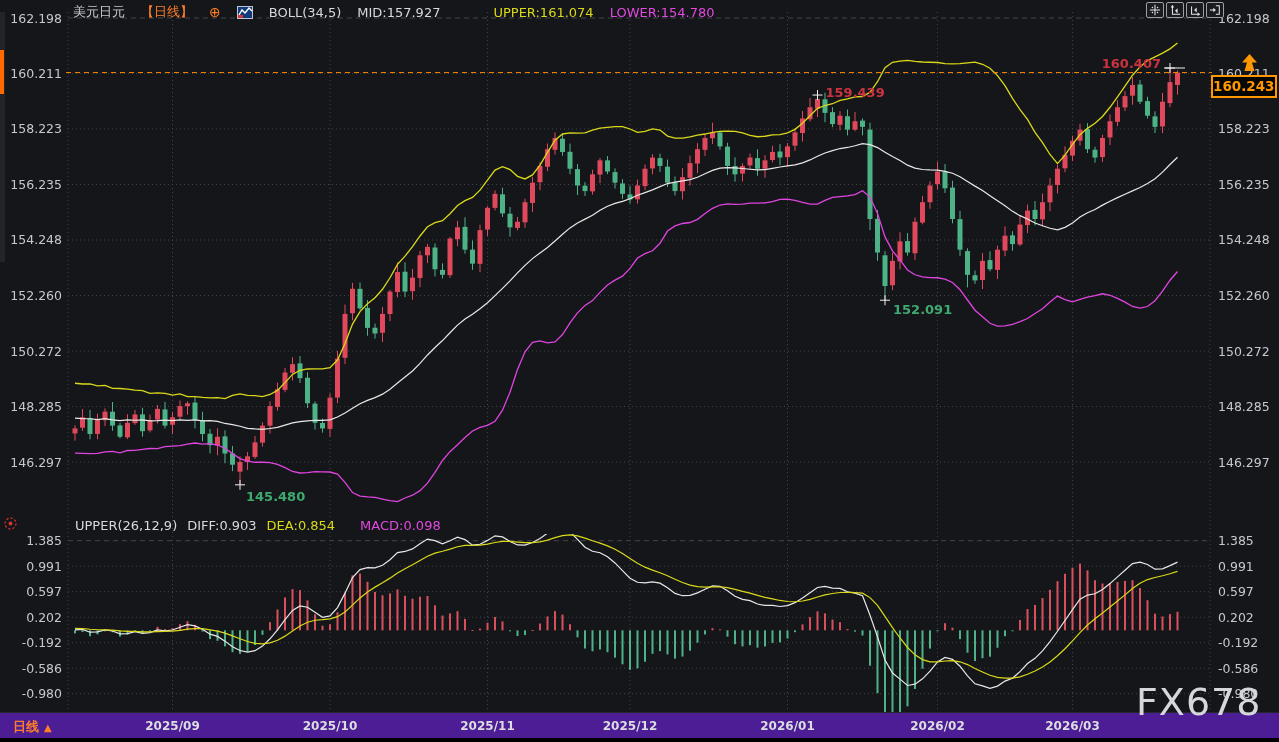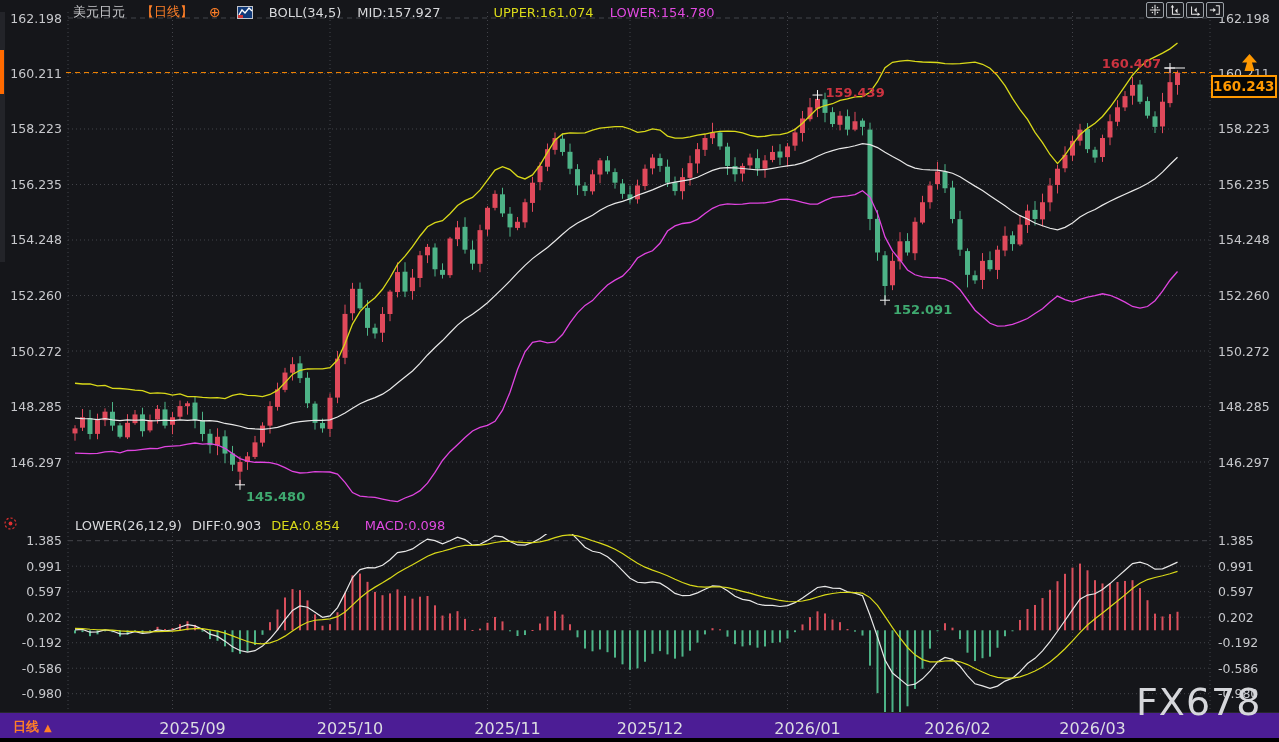--- a/index.html
+++ b/index.html
@@ -27,21 +27,21 @@
        line-height:19px;z-index:5;}
   .arrowmk{position:absolute;left:1241px;top:54px;z-index:5;}
   .targeticon{position:absolute;left:3px;top:516px;z-index:4;}
   .lstrip{position:absolute;left:0;top:12px;width:5px;height:250px;background:#232429;z-index:3;}
   .lthumb{position:absolute;left:0;top:50px;width:4px;height:44px;background:#ff6a00;z-index:4;}
   .bottombar{position:absolute;left:0;top:712px;width:1279px;height:30px;background:#4c1d95;
        border-top:1px solid #26272c;box-sizing:border-box;z-index:4;text-align:right;}
   .bottombar .blackedge{position:absolute;left:0;bottom:0;width:100%;height:4px;background:#000;}
   .period{position:absolute;left:13px;top:5px;color:#ff7f27;font-weight:700;font-size:13px;cursor:pointer;}
   .period .tri{font-size:10px;margin-left:5px;}
-  .month{position:absolute;top:6px;transform:translateX(-50%);font-weight:400;font-size:16px;color:#dcdde1;margin-left:20px;}
+  .month{position:absolute;top:6px;transform:translateX(-50%);font-weight:700;font-size:12px;color:#dcdde1;}
   .watermark{position:absolute;left:1136px;top:680px;font-size:38px;color:#d6d7db;letter-spacing:1px;
        z-index:7;font-weight:400;}
 </style>
 </head>
 <body>
 
 <div id="app">
 
   <svg id="cv" width="1279" height="712">
       <defs>
@@ -595,21 +595,21 @@
         <rect x="1" y="9" width="5" height="3" fill="#d03434"></rect>
       </svg>
     </span>
     <span class="wht">BOLL(34,5)</span>
     <span class="wht">MID:157.927</span>
     <span class="yel">UPPER:161.074</span>
     <span class="mag">LOWER:154.780</span>
   </div>
 
   <div class="macdhdr">
-    <span class="wht">LOWER(26,12,9)</span>
+    <span class="wht">UPPER(26,12,9)</span>
     <span class="wht">DIFF:0.903</span>
     <span class="yel">DEA:0.854</span>
     <span class="mag">MACD:0.098</span>
   </div>
 
   <div class="tools">
     <span class="toolbtn">
       <svg width="12" height="12" viewBox="0 0 14 14">
           <path d="M7 1v12M1 7h12" stroke="#e8e8e8" stroke-width="1.2"></path>
           <circle cx="4" cy="4" r="0.9" fill="#e8e8e8"></circle>

